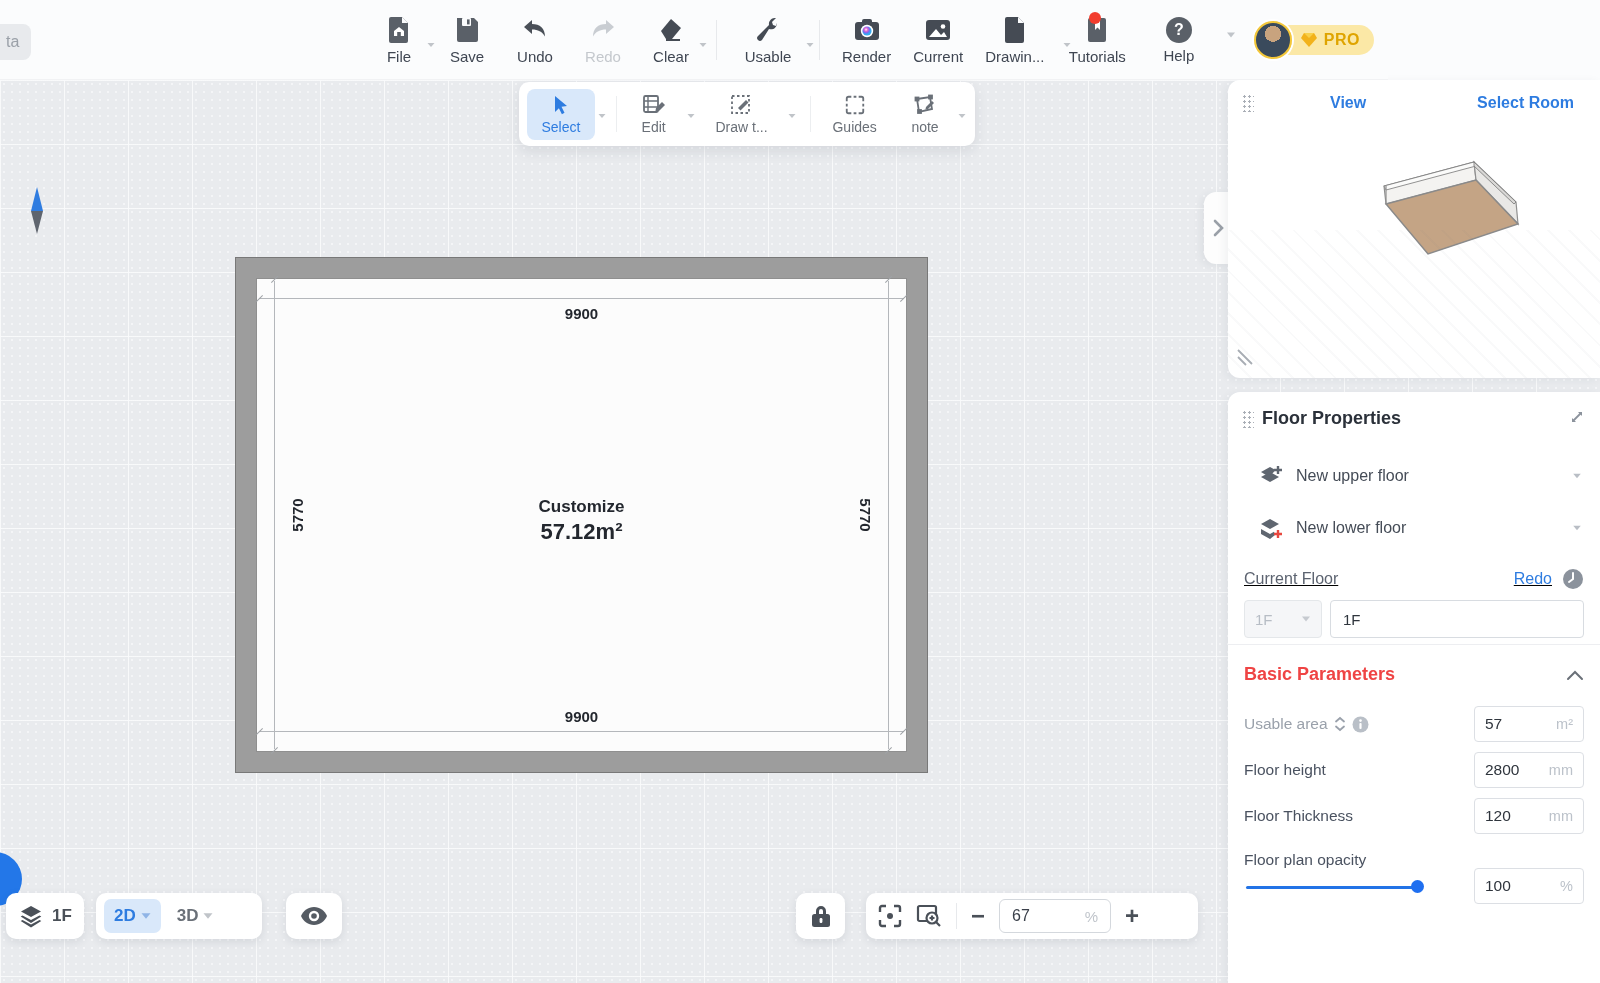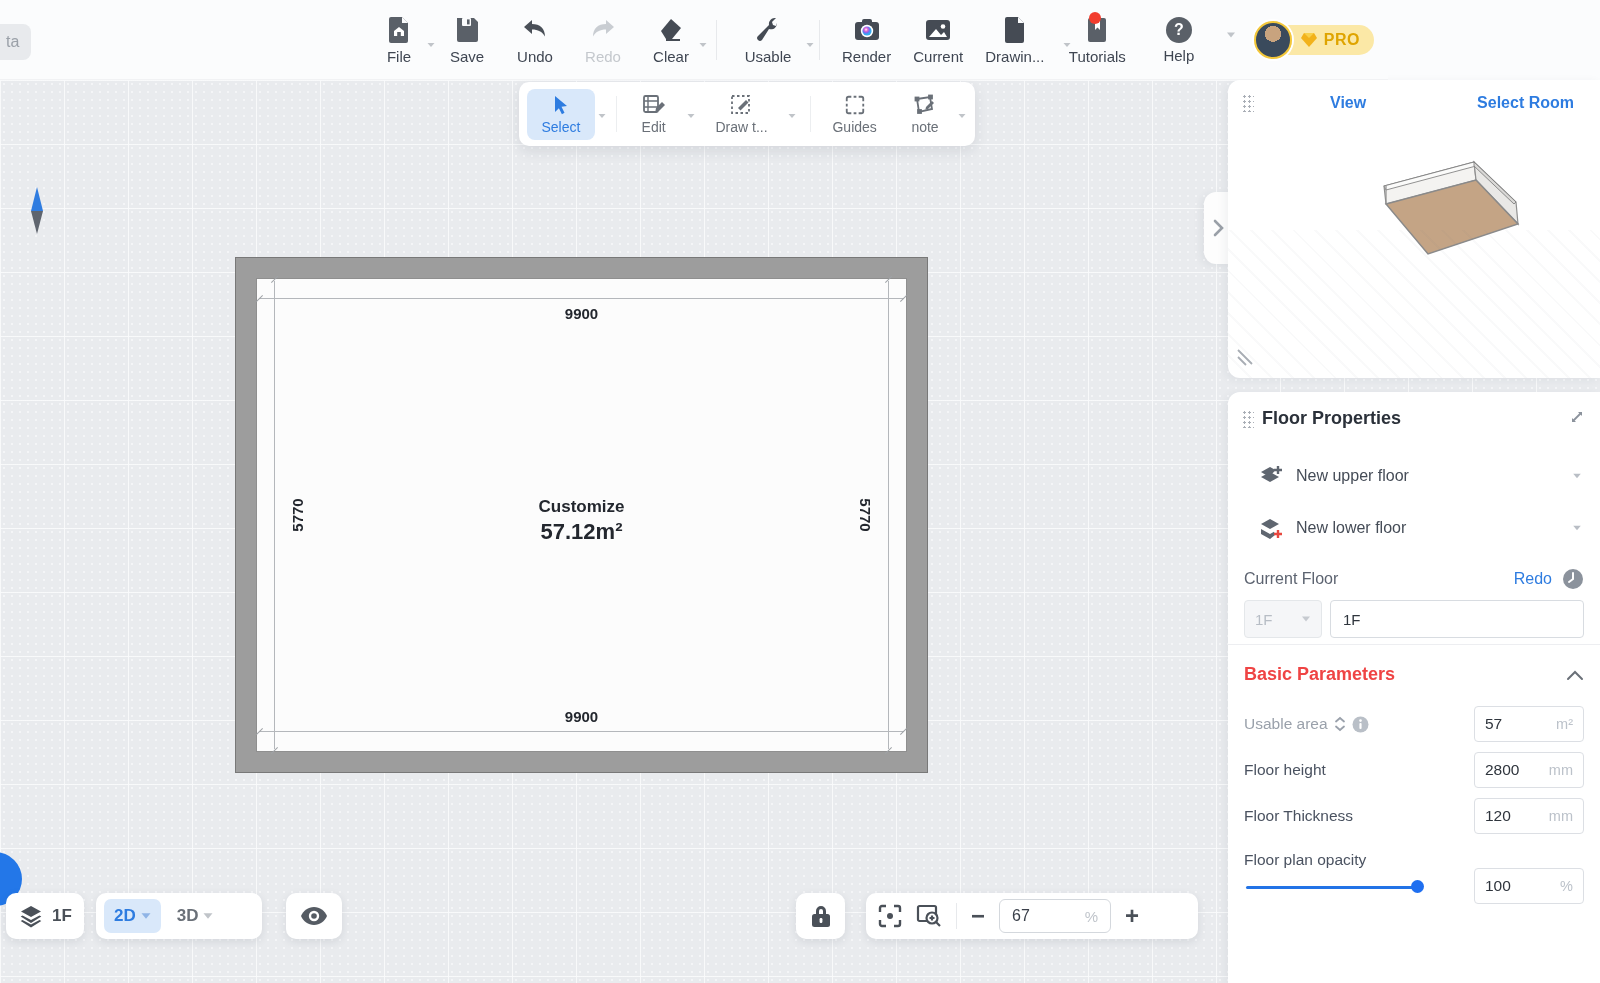--- a/index.html
+++ b/index.html
@@ -92,21 +92,21 @@
     display:flex; align-items:center; justify-content:center; cursor:pointer; }
   .preview3d { position:absolute; left:100px; top:62px; }
   .resize-handle { position:absolute; left:8px; bottom:10px; }
 
   .fp-head { position:absolute; left:14px; top:16px; display:flex; align-items:center; gap:8px;justify-content:center; }
   .fp-title { font-size:18px; font-weight:700; color:#2b313a; }
   .expand-ic { position:absolute; right:14px; top:16px; cursor:pointer; }
   .floor-row { position:absolute; left:30px; right:18px; display:flex; align-items:center; gap:12px; cursor:pointer; }
   .floor-row .lbl { font-size:16px; color:#454c57; }
   .floor-row .caret { margin-left:auto; border-top-color:#b9bec5; }
-  .cf-row { position:absolute; left:16px; right:16px; top:176px; display:flex; align-items:center; }
+  .cf-row { position:absolute; left:16px; right:16px; top:176px; display:flex; align-items:center;text-decoration:underline; }
   .cf-label { font-size:16px; color:#5c6370; }
   .redo-link { margin-left:auto; font-size:16px; color:#2e7ce0; cursor:pointer; margin-right:10px; }
   .cf-controls { position:absolute; left:16px; right:16px; top:208px; height:38px; display:flex; gap:8px; }
   .cf-select { width:78px; height:38px; background:#f5f6f8; border:1px solid #e4e7ea; border-radius:4px;
     display:flex; align-items:center; padding:0 10px; color:#b7bdc5; font-size:15px; }
   .cf-select .caret { margin-left:auto; border-top-color:#c6cad0; transform:scale(.8); }
   .cf-input { flex:1; height:38px; border:1px solid #d8dce1; border-radius:4px; padding:0 12px;
     font-size:15px; color:#2f353d; background:#fff; font-family:inherit; }
   .divider { position:absolute; left:0; right:0; height:1px; background:#edeef1; }
   .bp-head { position:absolute; left:16px; right:16px; top:272px; display:flex; align-items:center; }

